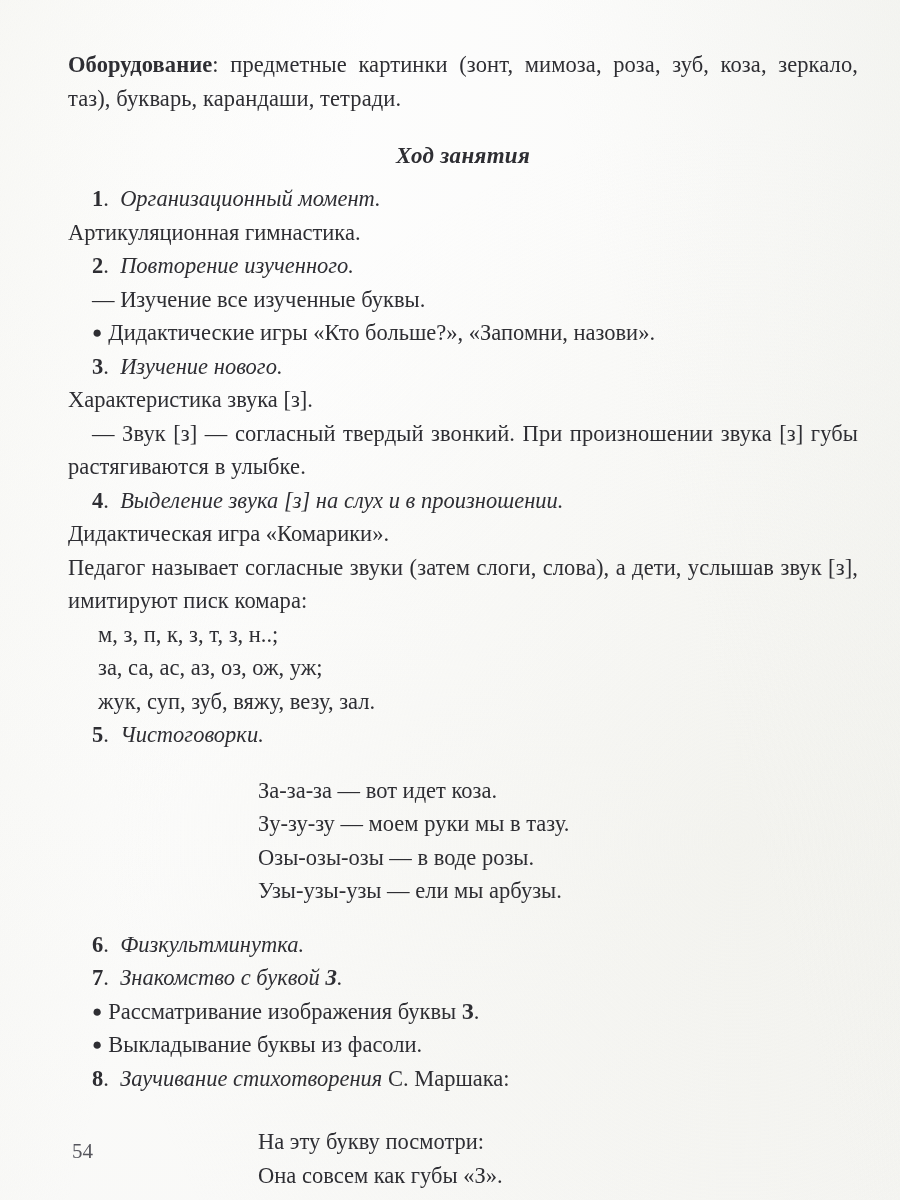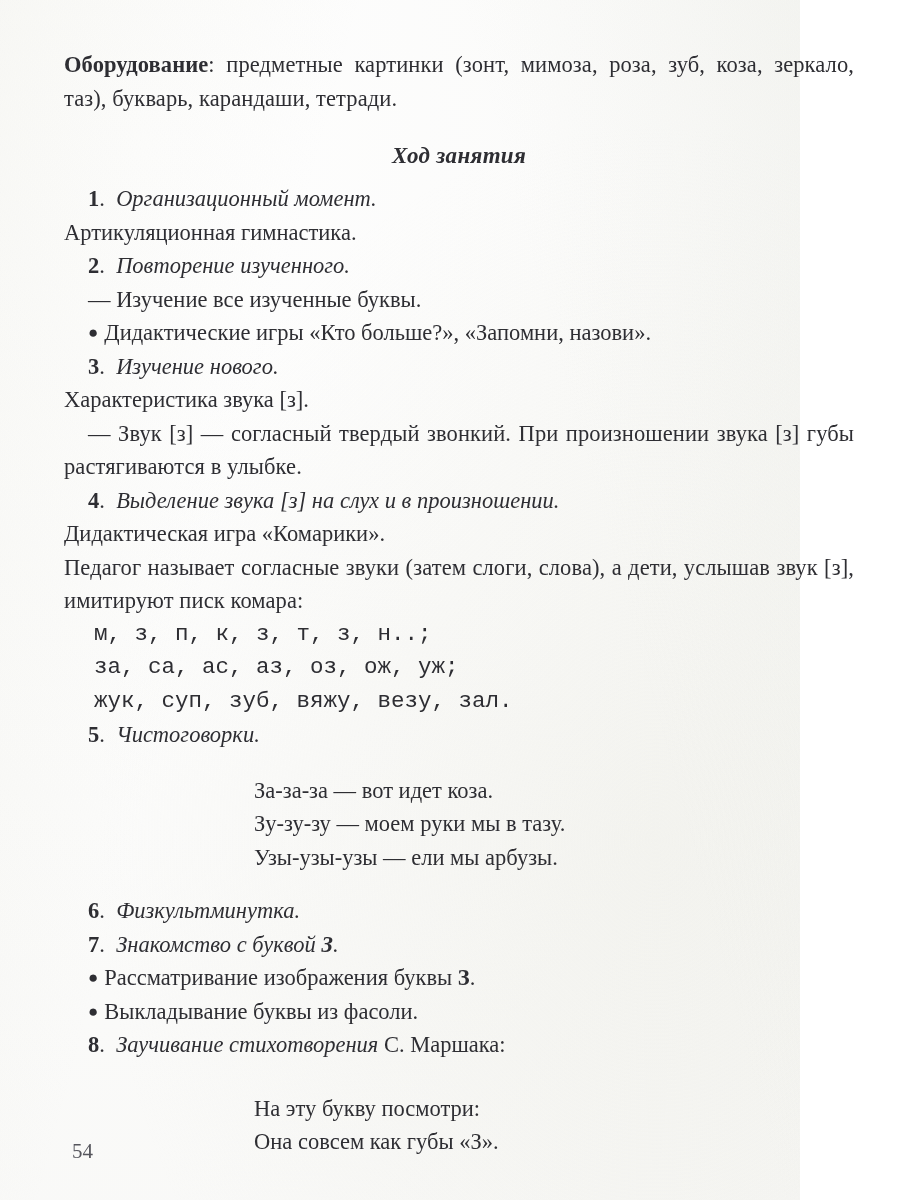--- a/index.html
+++ b/index.html
@@ -11,21 +11,21 @@
     width: 900px;
     height: 1200px;
     background: #ffffff;
     font-family: "Liberation Serif", "DejaVu Serif", serif;
     color: #2e2e33;
     overflow: hidden;
   }
 
   .page {
     position: relative;
-    width: 800px;
+    width: 900px;
     height: 1200px;
     background:
       radial-gradient(ellipse at 18% 12%, #fefefe 0%, #fbfbfa 45%, #f7f7f5 100%);
     box-sizing: border-box;
     padding: 48px 38px 0 64px;
   }
 
   
   .page::before {
     content: "";
@@ -113,21 +113,20 @@
   .bullet-glyph {
     font-size: 17px;
     vertical-align: 2px;
     padding-right: 6px;
   }
 
   .syllable {
     font-size: 22.5px;
     line-height: 33.5px;
     padding-left: 30px;
-    font-family: Liberation Mono, monospace;
   }
 
   .verse-block {
     margin-top: 22px;
     margin-bottom: 20px;
     padding-left: 190px;
   }
 
   .verse-block.second {
     margin-top: 30px;
@@ -203,20 +202,21 @@
     <div class="syllable">жук, суп, зуб, вяжу, везу, зал.</div>
 
     <div class="item">
       <span class="num">5</span><span class="up">.</span>&nbsp;
       <span class="it">Чистоговорки.</span>
     </div>
 
     <div class="verse-block">
       <div class="verse-line">За-за-за — вот идет коза.</div>
       <div class="verse-line">Зу-зу-зу — моем руки мы в тазу.</div>
+      <div class="verse-line">Озы-озы-озы — в воде розы.</div>
       <div class="verse-line">Узы-узы-узы — ели мы арбузы.</div>
     </div>
 
     <div class="item">
       <span class="num">6</span><span class="up">.</span>&nbsp;
       <span class="it">Физкультминутка.</span>
     </div>
 
     <div class="item">
       <span class="num">7</span><span class="up">.</span>&nbsp;

